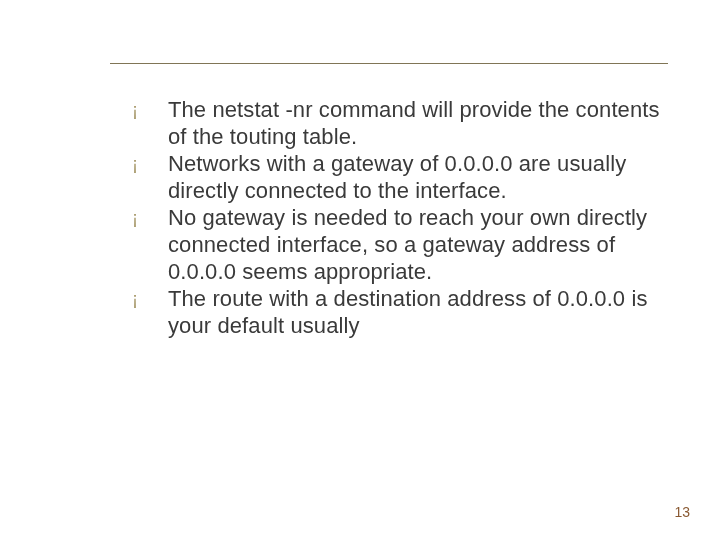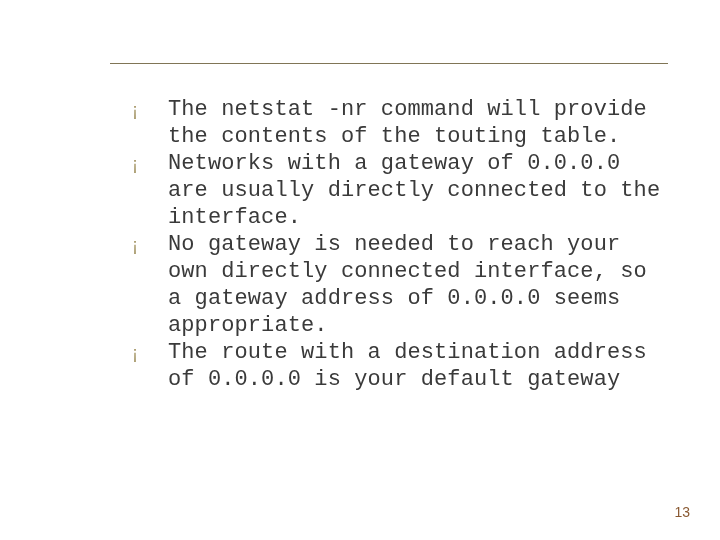--- a/index.html
+++ b/index.html
@@ -55,21 +55,20 @@
   .bullet {
     flex: 0 0 36px;
     font-size: 18px;
     line-height: 27px;
     color: #a49565;
     text-align: left;
     padding-top: 1px;
   }
   .text {
     flex: 1 1 auto;
-    font-family: Liberation Mono, monospace;
   }
   .page-num {
     position: absolute;
     right: 30px;
     bottom: 20px;
     font-size: 14px;
     color: #8a5a33;
     margin-top: 25px;
   }
 </style>
@@ -88,19 +87,19 @@
     <div class="item">
       <div class="bullet">¡</div>
       <div class="text">Networks with a gateway of 0.0.0.0 are usually directly connected to the interface.</div>
     </div>
     <div class="item">
       <div class="bullet">¡</div>
       <div class="text">No gateway is needed to reach your own directly connected interface, so a gateway address of 0.0.0.0 seems appropriate.</div>
     </div>
     <div class="item">
       <div class="bullet">¡</div>
-      <div class="text"> The route with a destination address of 0.0.0.0 is your default gateway</div>
+      <div class="text"> The route with a destination address of 0.0.0.0 is your default usually</div>
     </div>
   </div>
 
   <div class="page-num">13</div>
 
 </div>
 
 </body></html>

